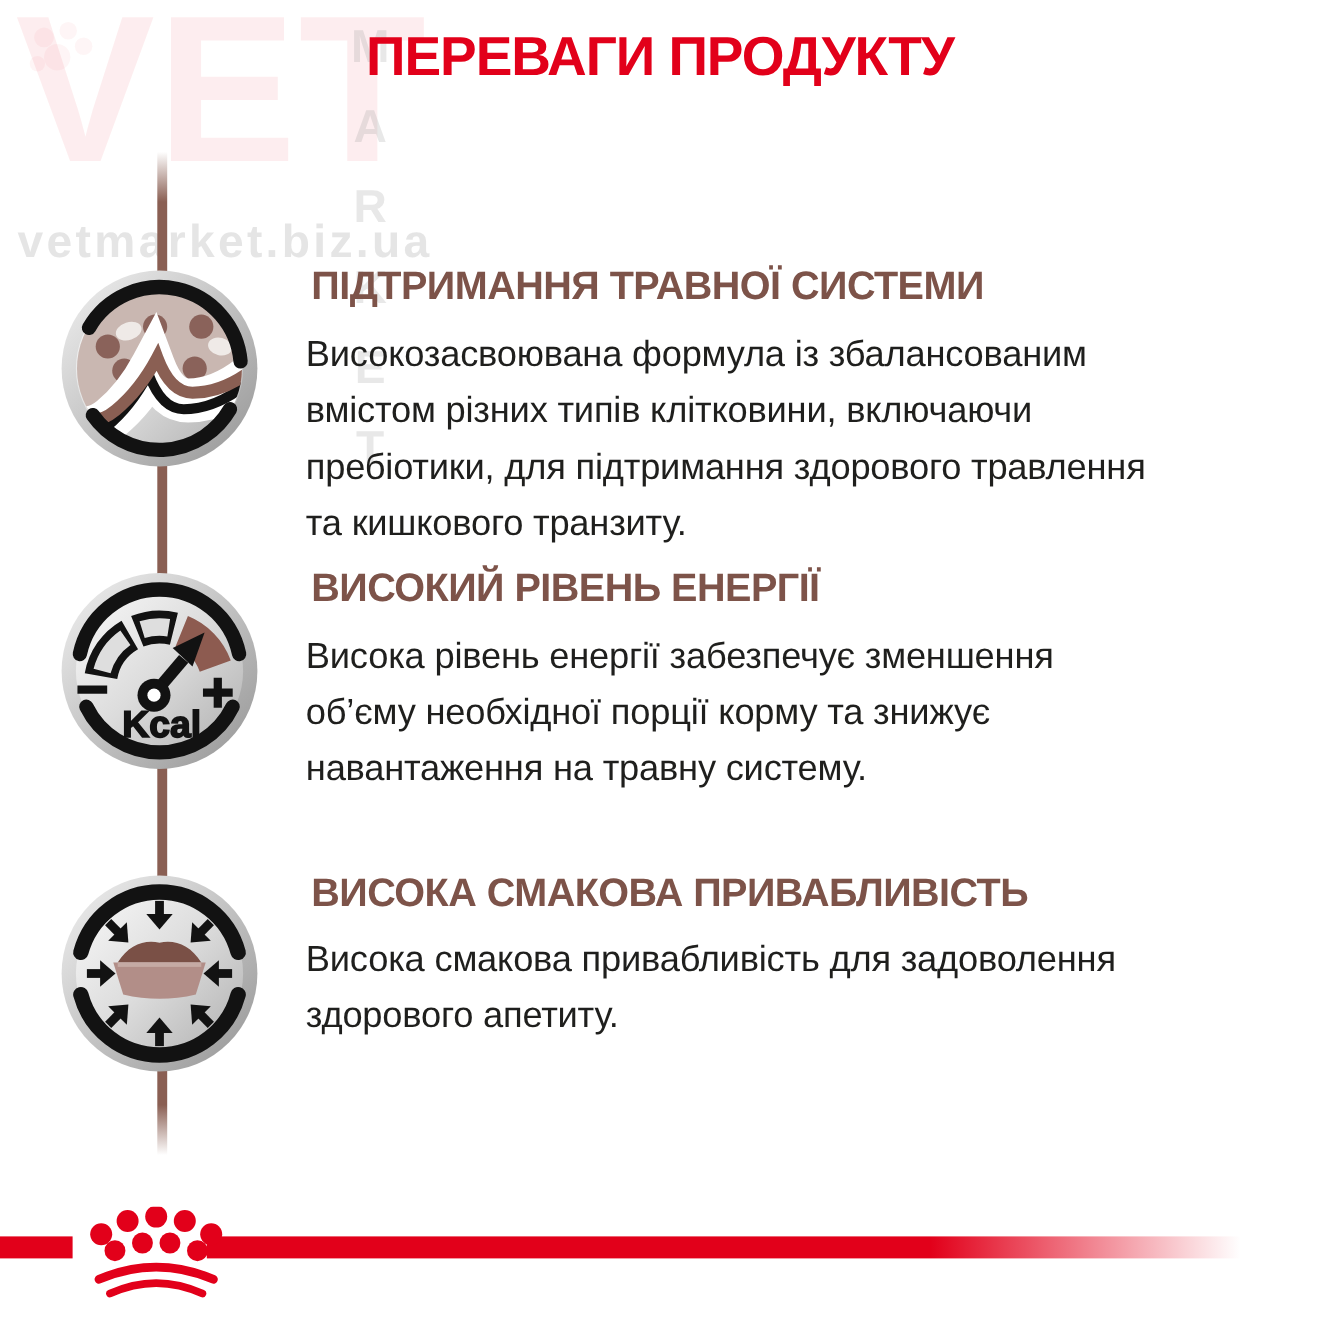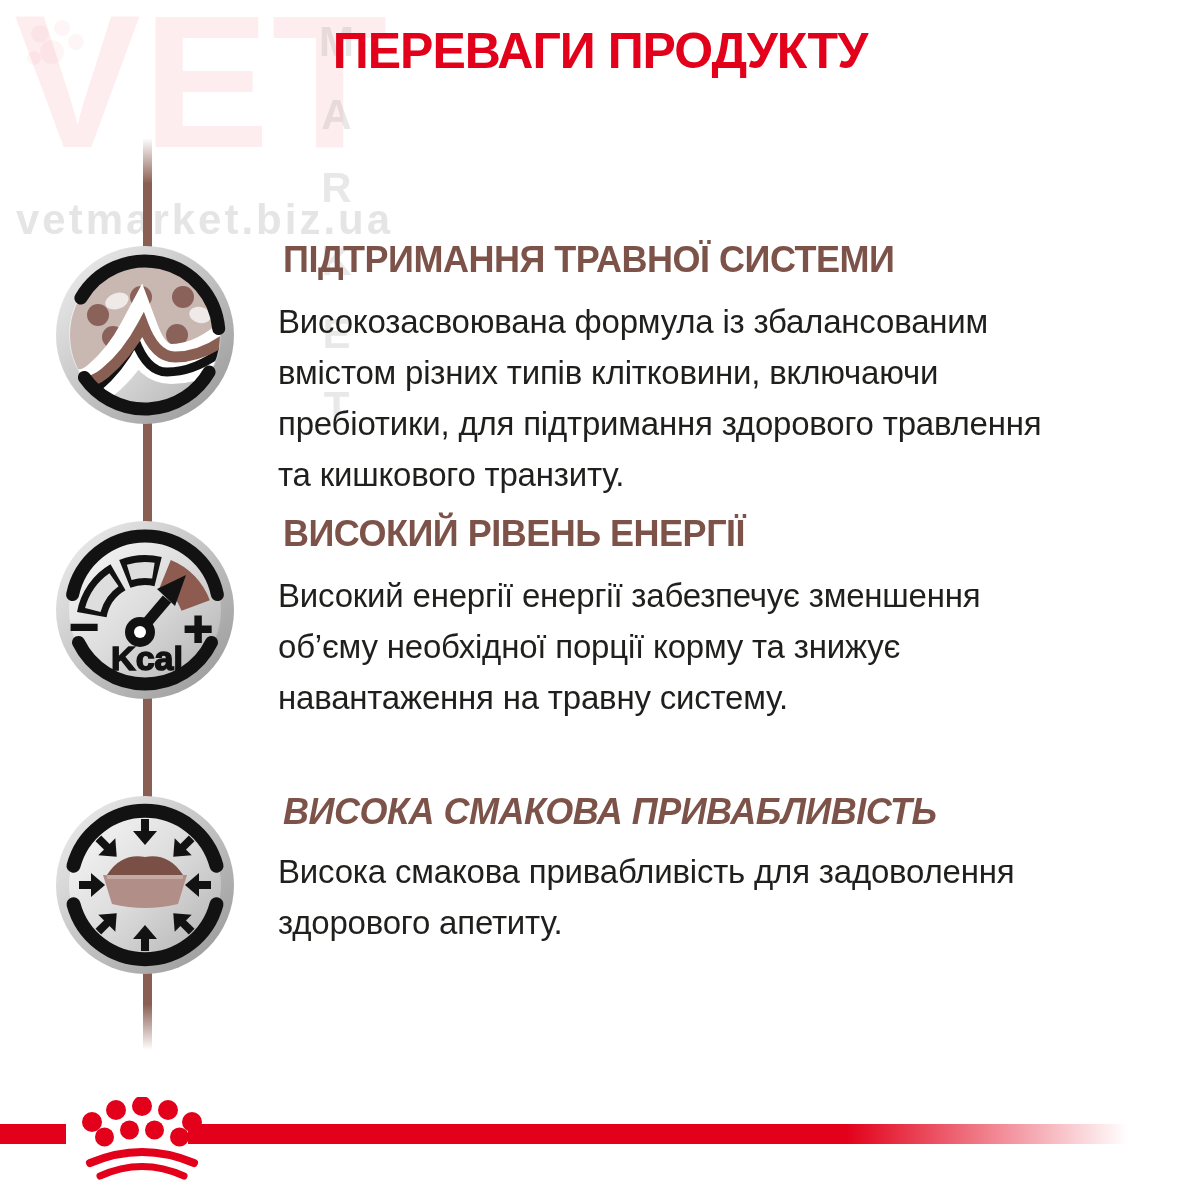--- a/index.html
+++ b/index.html
@@ -48,21 +48,21 @@
     font-size:36px;font-weight:bold;letter-spacing:-0.5px;line-height:1;
     color:#7d5349;
   }
   .sec-body{
     position:absolute;left:278px;width:900px;
     font-size:33px;line-height:51px;letter-spacing:-0.2px;
     color:#1f1f1d;white-space:pre-line;
   }
   .h-1{top:242px;} .b-1{top:296px;}
   .h-2{top:516px;text-align:right;} .b-2{top:570px;}
-  .h-3{top:794px;font-style:italic;} .b-3{top:846px;}
+  .h-3{top:794px;} .b-3{top:846px;}
   
   .band-left{
     position:absolute;left:0;top:1124px;width:66px;height:20px;background:#e2001a;
   }
   .band-right{
     position:absolute;left:188px;top:1124px;width:940px;height:20px;
     background:linear-gradient(to right,#e2001a 0%,#e2001a 70%,rgba(226,0,26,0) 100%);
   }
   .crown{position:absolute;left:72px;top:1097px;width:140px;height:86px;}
   .crown svg{width:100%;height:100%;display:block;}
@@ -162,21 +162,21 @@
 
     <text x="29" y="124" text-anchor="middle" font-size="50" font-weight="bold" fill="#121212" style="paint-order:stroke" stroke="#121212" stroke-width="2">−</text>
     <text x="143" y="126" text-anchor="middle" font-size="50" font-weight="bold" fill="#121212" style="paint-order:stroke" stroke="#121212" stroke-width="2">+</text>
     <text x="92" y="150" text-anchor="middle" font-size="34" font-weight="bold" fill="#121212" style="paint-order:stroke" stroke="#121212" stroke-width="1.5">Kcal</text>
 
     <path d="M17.6,74.6 A74,74 0 0 1 162.4,74.6" fill="none" stroke="#121212" stroke-width="13" stroke-linecap="round"></path>
     <path d="M23.5,122.4 A74,74 0 0 0 156.5,122.4" fill="none" stroke="#121212" stroke-width="13" stroke-linecap="round"></path>
   </svg>
 </div>
 <div class="sec-heading h-2">ВИСОКИЙ РІВЕНЬ ЕНЕРГІЇ</div>
-<div class="sec-body b-2">Високий енергії енергії забезпечує зменшення
+<div class="sec-body b-2">Висока рівень енергії забезпечує зменшення
 об’єму необхідної порції корму та знижує
 навантаження на травну систему.</div>
 
 <div class="icon icon-3">
   <svg viewBox="0 0 180 180">
     <defs>
       <linearGradient id="r3" x1="0" y1="0" x2="1" y2="1">
         <stop offset="0" stop-color="#f2f2f2"></stop>
           <stop offset="1" stop-color="#949494"></stop>
       </linearGradient>

